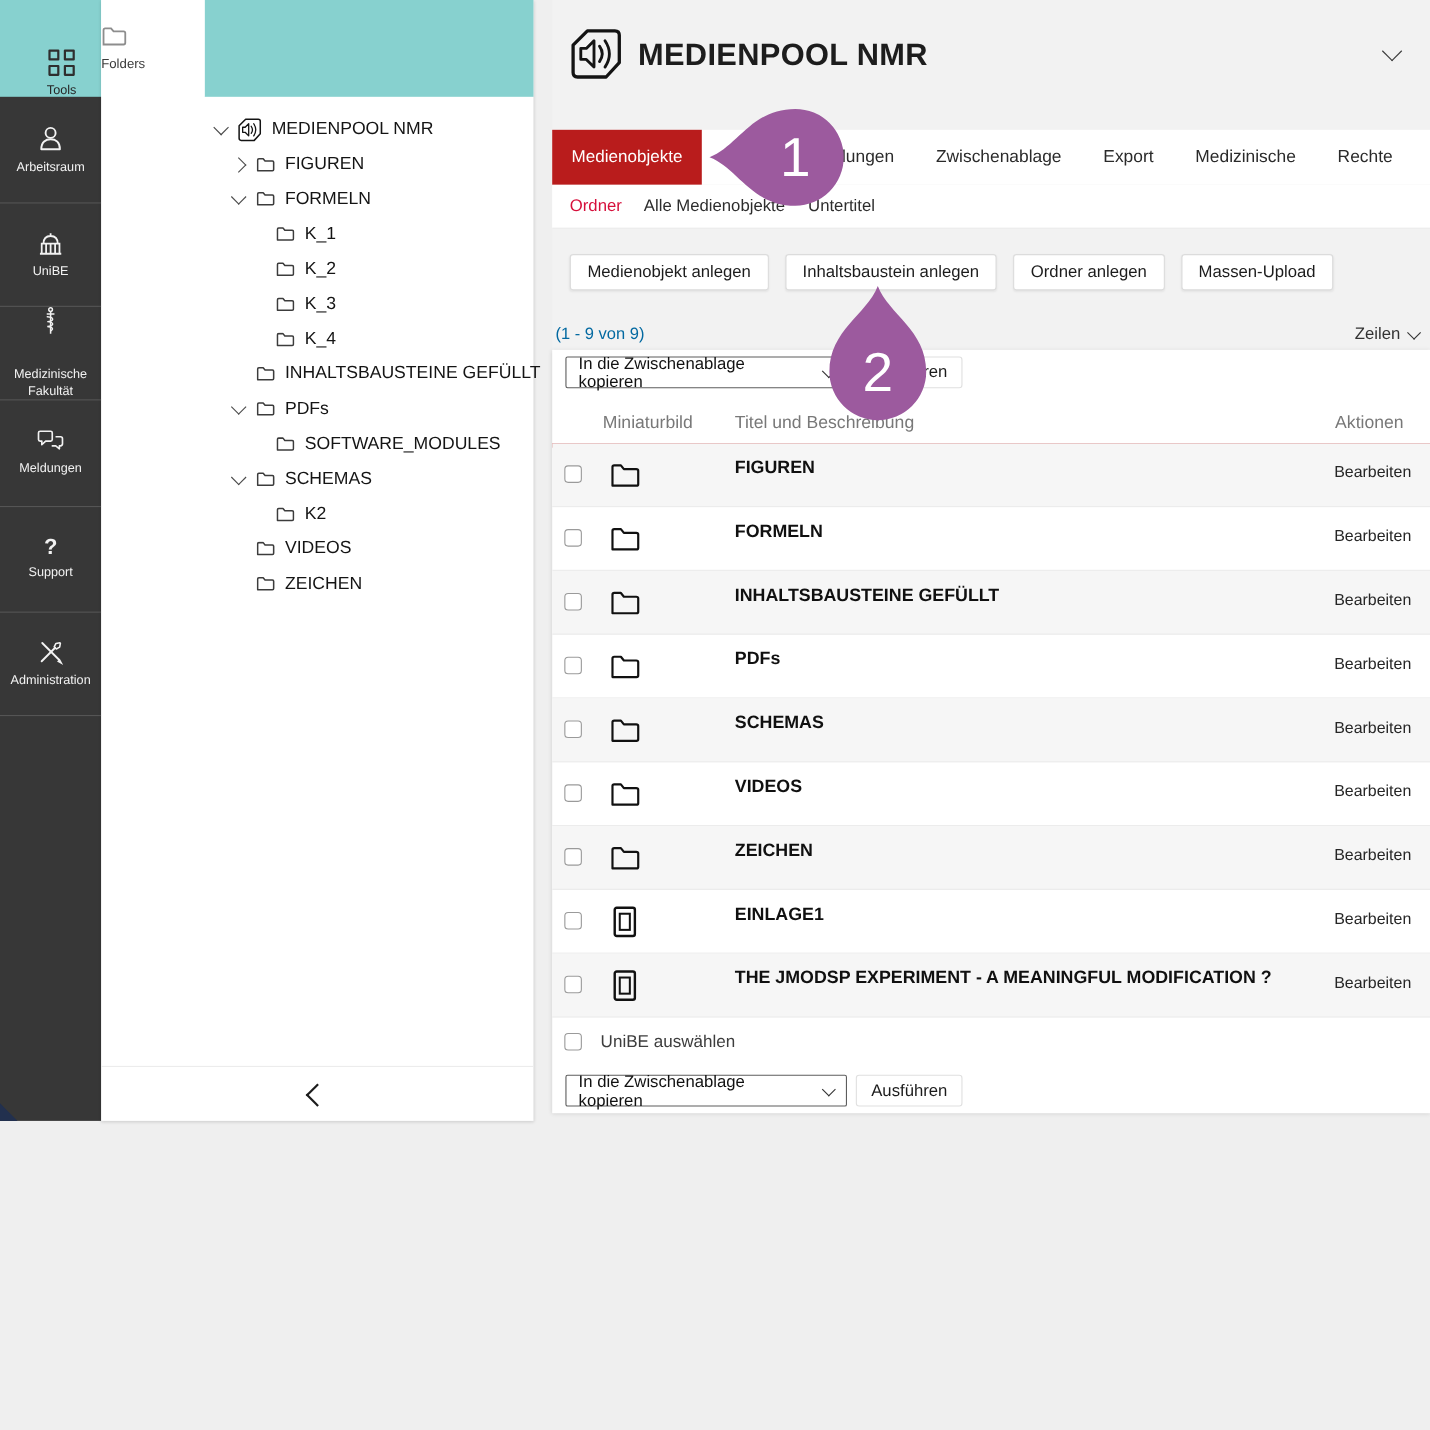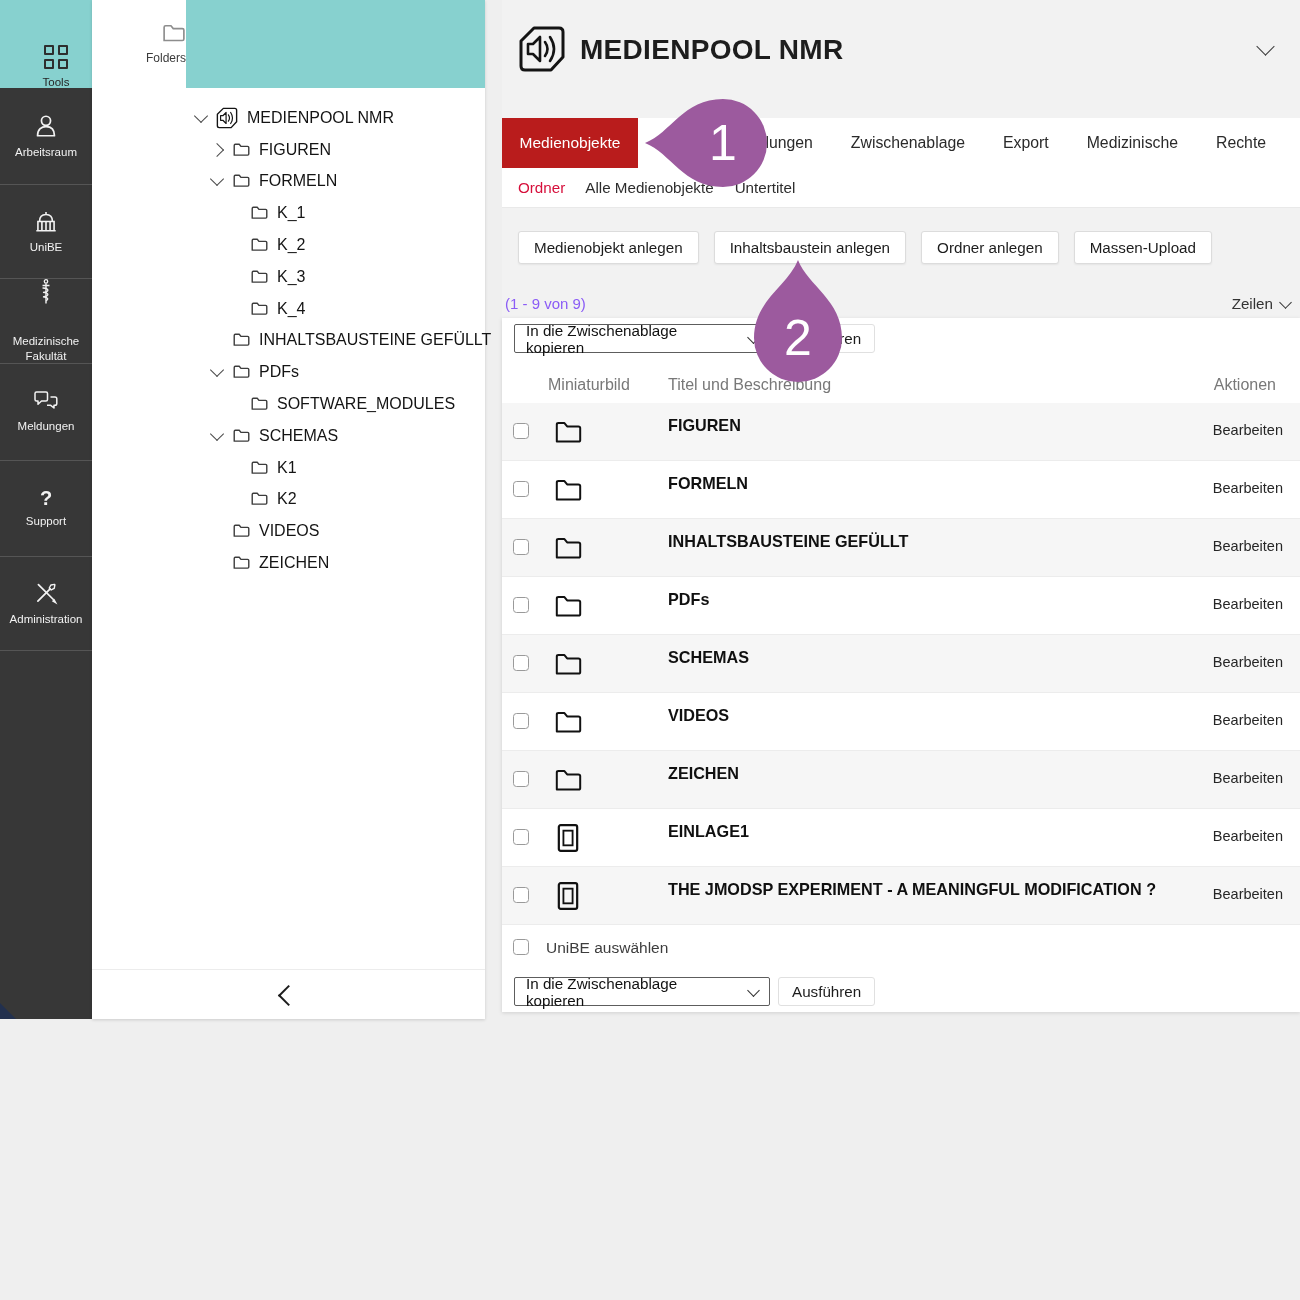--- a/index.html
+++ b/index.html
@@ -19,21 +19,21 @@
   .side-item svg{display:block;}
   .side-q{font-size:20px;color:#f2f2f2;font-weight:600;line-height:1;}
   .corner-notch{position:absolute;left:0;top:1003px;width:0;height:0;
     border-bottom:16px solid #22304e;border-right:16px solid transparent;}
 
   
   .fpanel{position:absolute;left:92px;top:0;width:393px;height:1019px;background:#fff;
     box-shadow:0 1px 3px rgba(0,0,0,.15);}
   .fpanel .teal-top{position:absolute;left:94px;top:0;width:299px;height:88px;background:#87d1cf;}
   .folders-tab{position:absolute;left:0;top:0;width:94px;height:88px;background:#fff;
-    display:flex;flex-direction:column;align-items:flex-end;justify-content:center;gap:8px;cursor:pointer;}
+    display:flex;flex-direction:column;align-items:flex-start;justify-content:center;gap:8px;cursor:pointer;}
   .folders-tab .lbl{font-size:12px;color:#3b3b3b;}
   .tree{position:absolute;left:0;top:102px;width:393px;}
   .trow{height:31.8px;display:flex;align-items:center;cursor:pointer;}
   .trow .txt{font-size:16px;color:#141414;white-space:nowrap;}
   .exp{width:9px;height:9px;border-right:1.6px solid #4a4a4a;border-bottom:1.6px solid #4a4a4a;flex:0 0 auto;}
   .exp.down{transform:rotate(45deg);margin-top:-4px;}
   .exp.right{transform:rotate(-45deg);}
   .lvl0{padding-left:104px;} .lvl0 .exp{margin-right:10px;}
   .lvl1{padding-left:120px;} .lvl1 .exp{margin-right:11px;}
   .lvl1.noexp{padding-left:141px;}
@@ -63,21 +63,21 @@
     border-bottom:1px solid #e9e9e9;display:flex;align-items:center;}
   .subtab{font-size:15.2px;color:#2d2d2d;cursor:pointer;white-space:nowrap;}
   .subtab.active{color:#d60f3b;}
   .subtab.s0{margin-left:16px;} .subtab.s1{margin-left:20px;} .subtab.s2{margin-left:21px;}
 
   .btn-row{position:absolute;left:16px;top:231px;display:flex;gap:15px;}
   .btn{height:31px;padding:0 15px;background:#fff;border:1px solid #dcdcdc;border-radius:3px;
     box-shadow:0 1px 2px rgba(0,0,0,.06);font-size:15.2px;color:#1c1c1c;display:flex;align-items:center;
     cursor:pointer;white-space:nowrap;}
   .meta-row{position:absolute;left:0;top:295px;width:798px;height:20px;}
-  .meta-count{position:absolute;left:3px;top:0;font-size:15px;color:#8b5cf6;}
+  .meta-count{position:absolute;left:3px;top:0;font-size:15px;color:#0369a1;}
   .rows-ctl{position:absolute;right:10px;top:0;font-size:15.2px;color:#333;display:flex;align-items:center;
     gap:8px;cursor:pointer;}
   .rows-ctl .ch{width:8px;height:8px;border-right:1.5px solid #333;border-bottom:1.5px solid #333;
     transform:rotate(45deg);margin-top:-3px;}
 
   
   .panel{position:absolute;left:0;top:318px;width:798px;height:694px;background:#fff;
     box-shadow:0 1px 4px rgba(0,0,0,.13);}
   .selectbox{height:29px;border:1px solid #5d5d5d;border-radius:2px;background:#fff;display:flex;
     align-items:center;justify-content:space-between;padding:0 11px;font-size:15.2px;color:#111;
@@ -275,26 +275,20 @@
         <span class="exp down"></span>
         <svg width="17" height="14">
             <use href="#i-folder-s"></use>
           </svg>
         <span class="txt">SCHEMAS</span>
       </div>
       <div class="trow lvl2">
         <svg width="17" height="14">
             <use href="#i-folder-s"></use>
           </svg>
-        <span class="txt">K1</span>
-      </div>
-      <div class="trow lvl2">
-        <svg width="17" height="14">
-            <use href="#i-folder-s"></use>
-          </svg>
         <span class="txt">K2</span>
       </div>
       <div class="trow lvl1 noexp">
         <svg width="17" height="14">
             <use href="#i-folder-s"></use>
           </svg>
         <span class="txt">VIDEOS</span>
       </div>
       <div class="trow lvl1 noexp">
         <svg width="17" height="14">

